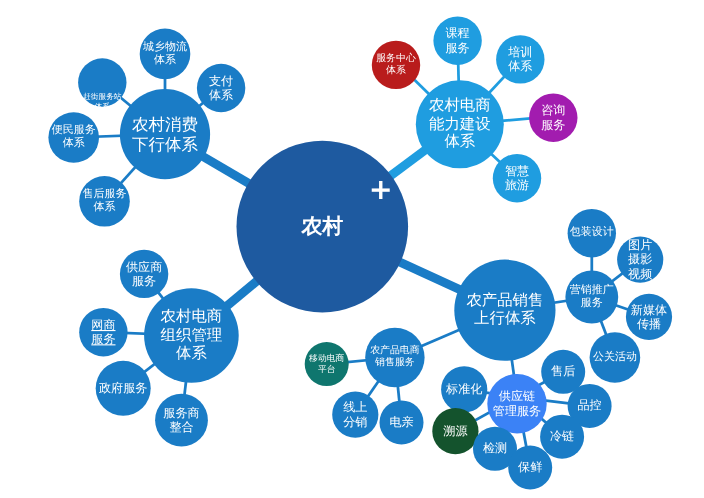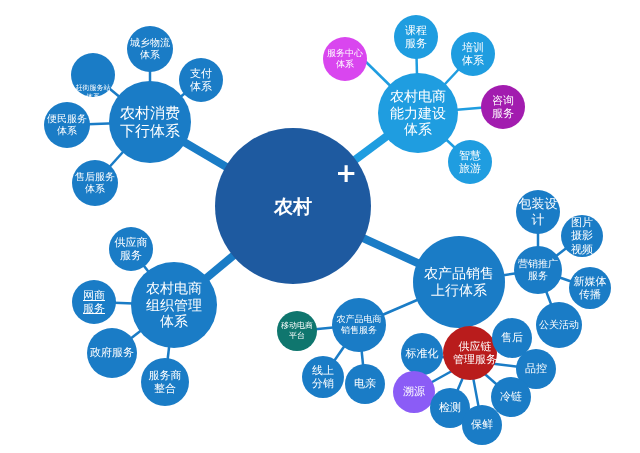--- a/index.html
+++ b/index.html
@@ -75,21 +75,21 @@
 体系</span></div>
       <div class="node" style="left: 44px; top: 102px; width: 46px; height: 46px; background: rgb(26, 124, 198);"><span style="font-size: 10px;">便民服务
 体系</span></div>
       <div class="node" style="left: 72px; top: 160px; width: 46px; height: 46px; background: rgb(26, 124, 198);"><span style="font-size: 10px;">售后服务
 体系</span></div>
       <div class="node" style="left: 378px; top: 73px; width: 80px; height: 80px; background: rgb(31, 157, 224);"><span style="font-size: 14px;">农村电商
 能力建设
 体系</span></div>
       <div class="node" style="left: 394px; top: 15px; width: 44px; height: 44px; background: rgb(31, 157, 224);"><span style="font-size: 11px;">课程
 服务</span></div>
-      <div class="node" style="left: 323px; top: 37px; width: 44px; height: 44px; background: #d946ef;"><span style="font-size: 9px;">服务中心
+      <div class="node" style="left: 338px; top: 37px; width: 44px; height: 44px; background: #b91c1c;"><span style="font-size: 9px;">服务中心
 体系</span></div>
       <div class="node" style="left: 451px; top: 32px; width: 44px; height: 44px; background: rgb(31, 157, 224);"><span style="font-size: 11px;">培训
 体系</span></div>
       <div class="node" style="left: 481px; top: 85px; width: 44px; height: 44px; background: #a21caf;"><span style="font-size: 11px;">咨询
 服务</span></div>
       <div class="node" style="left: 448px; top: 140px; width: 44px; height: 44px; background: rgb(31, 157, 224);"><span style="font-size: 11px;">智慧
 旅游</span></div>
       <div class="node" style="left: 131px; top: 262px; width: 86px; height: 86px; background: rgb(26, 124, 198);"><span style="font-size: 14px;">农村电商
 组织管理
 体系</span></div>
@@ -97,37 +97,37 @@
 服务</span></div>
       <div class="node" style="left: 72px; top: 280px; width: 44px; height: 44px; background: rgb(26, 124, 198);"><span style="font-size: 11px; text-decoration: underline;">网商
 服务</span></div>
       <div class="node" style="left: 87px; top: 328px; width: 50px; height: 50px; background: rgb(26, 124, 198);"><span style="font-size: 11px;">政府服务</span></div>
       <div class="node" style="left: 141px; top: 358px; width: 48px; height: 48px; background: rgb(26, 124, 198);"><span style="font-size: 11px;">服务商
 整合</span></div>
       <div class="node" style="left: 413px; top: 236px; width: 92px; height: 92px; background: rgb(26, 124, 198);"><span style="font-size: 14px;">农产品销售
 上行体系</span></div>
       <div class="node" style="left: 514px; top: 246px; width: 48px; height: 48px; background: rgb(26, 124, 198);"><span style="font-size: 10px;">营销推广
 服务</span></div>
-      <div class="node" style="left: 516px; top: 190px; width: 44px; height: 44px; background: rgb(26, 124, 198);"><span style="font-size: 13px;">包装设计</span></div>
+      <div class="node" style="left: 516px; top: 190px; width: 44px; height: 44px; background: rgb(26, 124, 198);"><span style="font-size: 10px;">包装设计</span></div>
       <div class="node" style="left: 561px; top: 215px; width: 42px; height: 42px; background: rgb(26, 124, 198);"><span style="font-size: 11px;">图片
 摄影
 视频</span></div>
       <div class="node" style="left: 569px; top: 267px; width: 42px; height: 42px; background: rgb(26, 124, 198);"><span style="font-size: 11px;">新媒体
 传播</span></div>
       <div class="node" style="left: 536px; top: 302px; width: 46px; height: 46px; background: rgb(26, 124, 198);"><span style="font-size: 10px;">公关活动</span></div>
       <div class="node" style="left: 332px; top: 298px; width: 54px; height: 54px; background: rgb(26, 124, 198);"><span style="font-size: 9px;">农产品电商
 销售服务</span></div>
       <div class="node" style="left: 277px; top: 311px; width: 40px; height: 40px; background: #0f766e;"><span style="font-size: 8px;">移动电商
 平台</span></div>
       <div class="node" style="left: 302px; top: 356px; width: 42px; height: 42px; background: rgb(26, 124, 198);"><span style="font-size: 11px;">线上
 分销</span></div>
       <div class="node" style="left: 345px; top: 364px; width: 40px; height: 40px; background: rgb(26, 124, 198);"><span style="font-size: 11px;">电亲</span></div>
-      <div class="node" style="left: 443px; top: 326px; width: 54px; height: 54px; background: #b91c1c; justify-content: flex-end;"><span style="font-size: 11px;">供应链
+      <div class="node" style="left: 443px; top: 340px; width: 54px; height: 54px; background: #3b82f6;"><span style="font-size: 11px;">供应链
 管理服务</span></div>
       <div class="node" style="left: 492px; top: 318px; width: 40px; height: 40px; background: rgb(26, 124, 198);"><span style="font-size: 11px;">售后</span></div>
       <div class="node" style="left: 401px; top: 333px; width: 42px; height: 42px; background: rgb(26, 124, 198);"><span style="font-size: 11px;">标准化</span></div>
       <div class="node" style="left: 516px; top: 349px; width: 40px; height: 40px; background: rgb(26, 124, 198);"><span style="font-size: 11px;">品控</span></div>
-      <div class="node" style="left: 393px; top: 371px; width: 42px; height: 42px; background: #8b5cf6;"><span style="font-size: 11px;">溯源</span></div>
+      <div class="node" style="left: 393px; top: 371px; width: 42px; height: 42px; background: #14532d;"><span style="font-size: 11px;">溯源</span></div>
       <div class="node" style="left: 491px; top: 377px; width: 40px; height: 40px; background: rgb(26, 124, 198);"><span style="font-size: 11px;">冷链</span></div>
       <div class="node" style="left: 430px; top: 388px; width: 40px; height: 40px; background: rgb(26, 124, 198);"><span style="font-size: 11px;">检测</span></div>
       <div class="node" style="left: 462px; top: 405px; width: 40px; height: 40px; background: rgb(26, 124, 198);"><span style="font-size: 11px;">保鲜</span></div>
     </div>
 </div>
 
 </body></html>

